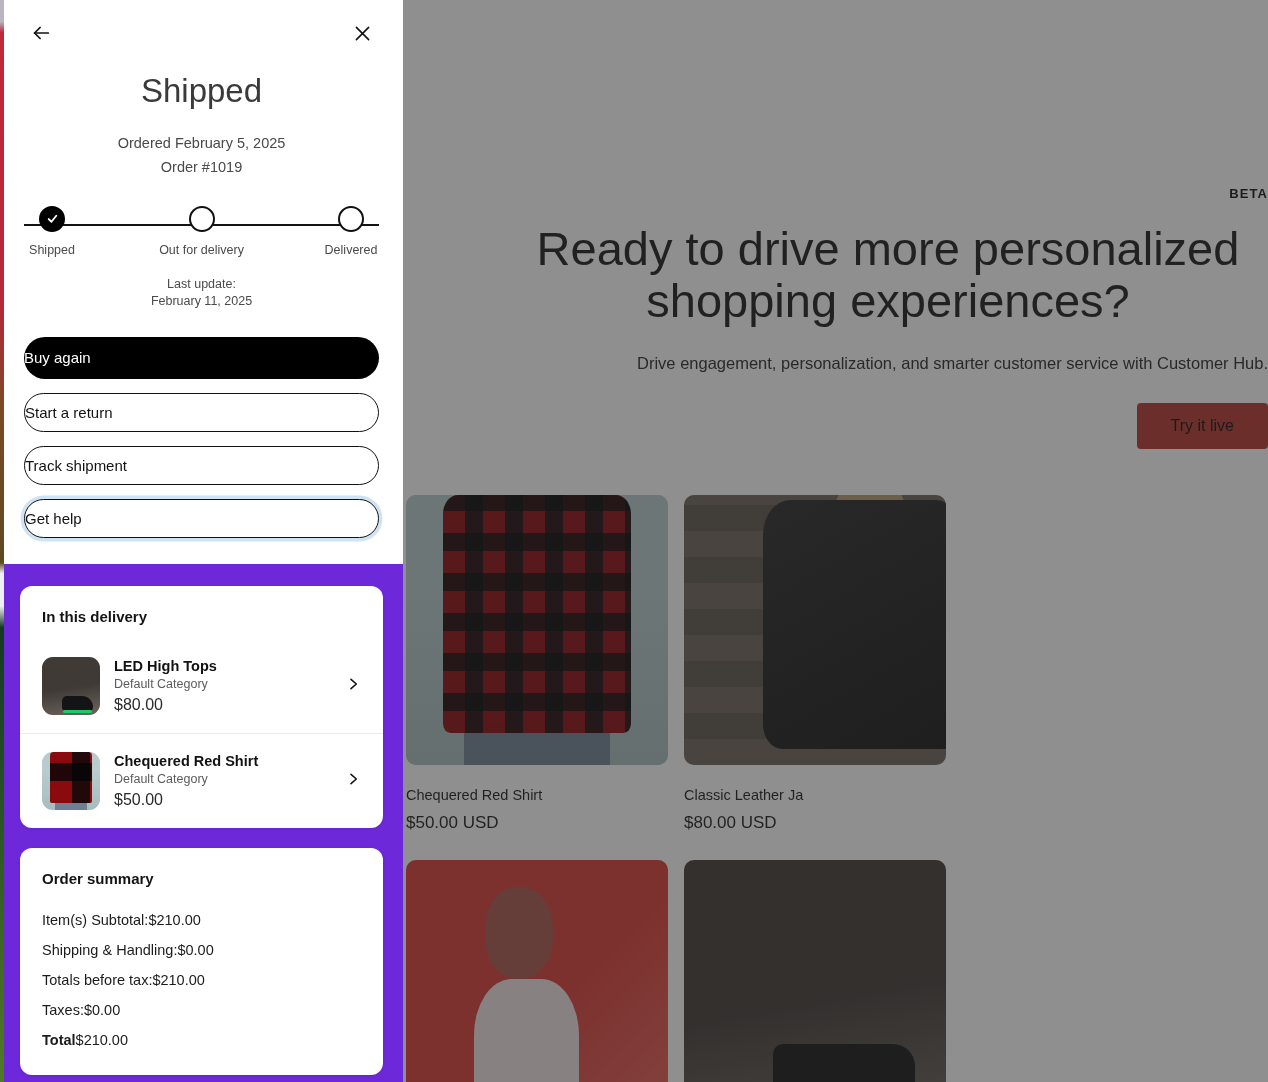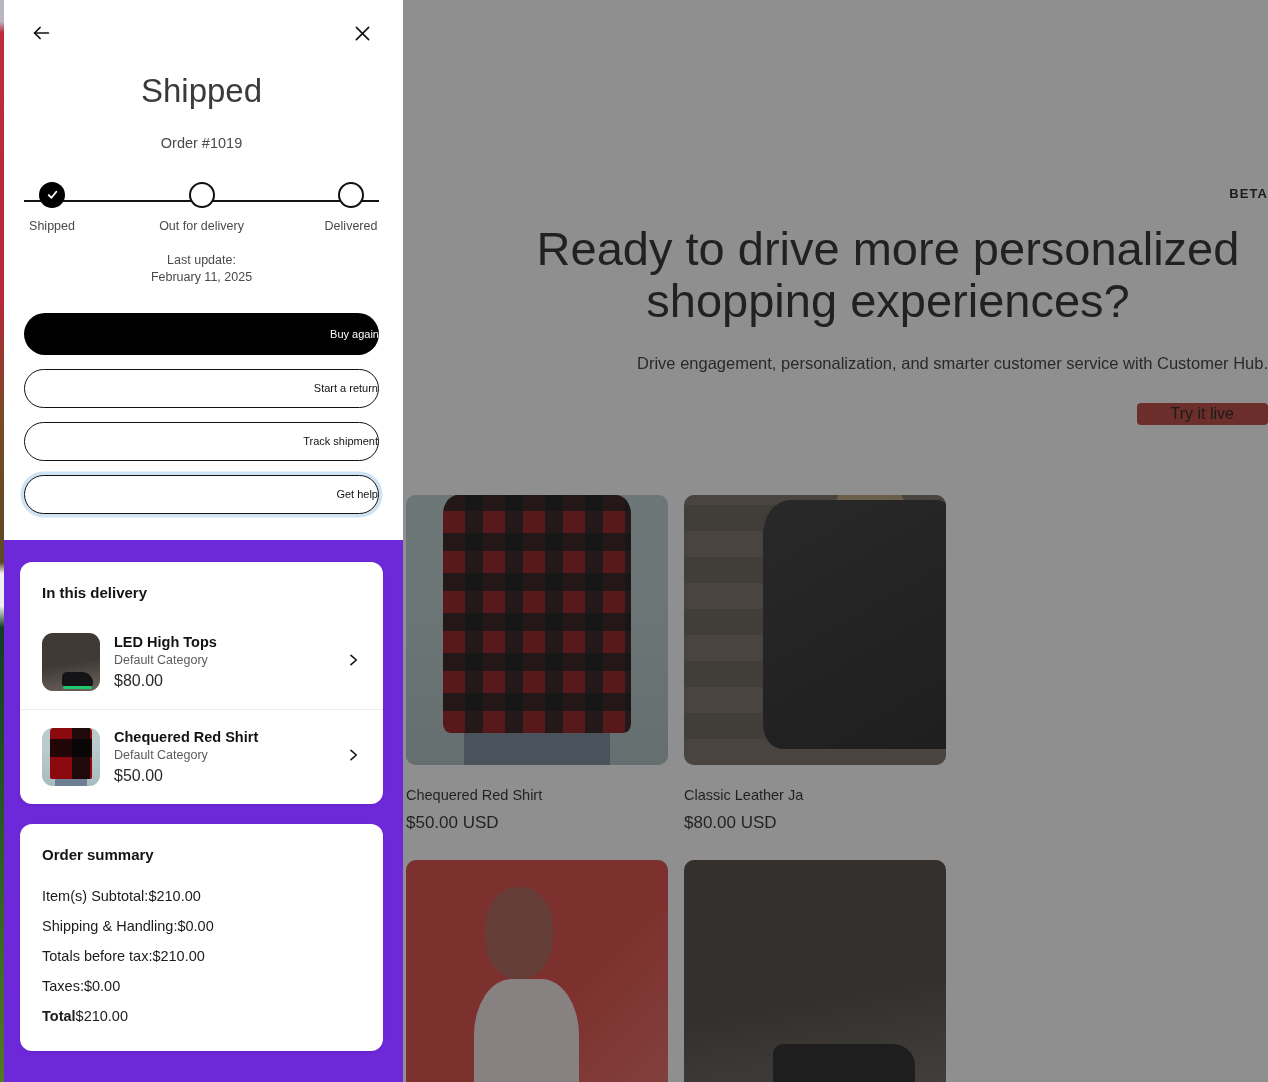--- a/index.html
+++ b/index.html
@@ -14,21 +14,21 @@
   
   .storefront { position: absolute; inset: 0; background: #ffffff; overflow: hidden; }
   .hero { position: absolute; left: 0; right: 0; top: 14px; height: 470px;
           display: flex; flex-direction: column; align-items: flex-end; }
   .beta-label { margin-top: 172px; font-size: 13px; font-weight: bold;
                 letter-spacing: 1.1px; color: #111111; }
   .hero-title { margin-top: 22px; width: 760px; text-align: center;
                 font-size: 47px; line-height: 1.1; font-weight: 400; color: #1a1a1a; }
   .hero-sub { margin-top: 28px; font-size: 16.5px; color: #2b2b2b; text-align: center; }
   .hero-cta { margin-top: 30px; background: #b5362c; color: #0e0e0e;
-              border: none; border-radius: 4px; padding: 2px 34px;
+              border: none; border-radius: 4px; padding: 14px 34px;
               font-size: 16px; font-family: inherit; cursor: pointer; }
 
   
   .grid { position: absolute; left: 0; top: 495px; width: 1382px;
           display: grid; grid-template-columns: repeat(5, 262px);
           column-gap: 16px; }
   .grid.row2 { top: 860px; }
   .pcard { width: 262px; }
   .pimg { width: 262px; height: 270px; border-radius: 10px; overflow: hidden;
           position: relative; background: #cfcfcf; }
@@ -133,22 +133,22 @@
          border: 2.5px solid #111111; display: flex; align-items: center;
          justify-content: center; position: relative; z-index: 2; }
   .dot.done { background: #000000; border-color: #000000; }
   .node-label { margin-top: 11px; font-size: 12.5px; color: #4a4a4a;
                 white-space: nowrap; }
 
   .last-update { text-align: center; font-size: 12.5px; color: #4a4a4a;
                  margin-top: 14px; line-height: 1.4; }
 
   .btn { display: block; width: 100%; margin-top: 14px; height: 39px;
-         border-radius: 22px; font-size: 11px; font-family: inherit;
-         cursor: pointer; text-align: right; }
+         border-radius: 22px; font-size: 15px; font-family: inherit;
+         cursor: pointer; text-align: left; }
   .btn-primary { background: #000000; color: #ffffff; border: none;
                  height: 42px; margin-top: 26px; }
   .btn-outline { background: #ffffff; color: #121212; border: 1.4px solid #121212; }
   .btn-focus { box-shadow: 0 0 0 3.5px #cfe3f5; }
 
   .panel-body { flex: 1; background: #6d28d9; padding: 22px 20px; overflow: hidden; }
   .card { background: #ffffff; border-radius: 12px;
           box-shadow: 0 1px 3px rgba(0,0,0,.10); }
   .card-title { font-size: 15px; font-weight: bold; color: #141414;
                 padding: 22px 22px 0 22px; }
@@ -260,20 +260,21 @@
           <svg width="21" height="21" viewBox="0 0 24 24" fill="none" stroke="currentColor" stroke-width="1.8" stroke-linecap="round">
             <line x1="5" y1="5" x2="19" y2="19"></line>
             <line x1="19" y1="5" x2="5" y2="19"></line>
           </svg>
         </button>
       </div>
 
       <div class="status-title">Shipped</div>
 
       <div class="order-meta">
+        <div>Ordered February 5, 2025</div>
         <div>Order #1019</div>
       </div>
 
       <div class="tracker">
         <div class="rail"></div>
         <div class="nodes">
           <div class="node">
             <div class="dot done">
               <svg width="13" height="13" viewBox="0 0 24 24" fill="none" stroke="#ffffff" stroke-width="3.4" stroke-linecap="round" stroke-linejoin="round">
                 <polyline points="5,13 10,18 19,7"></polyline>

